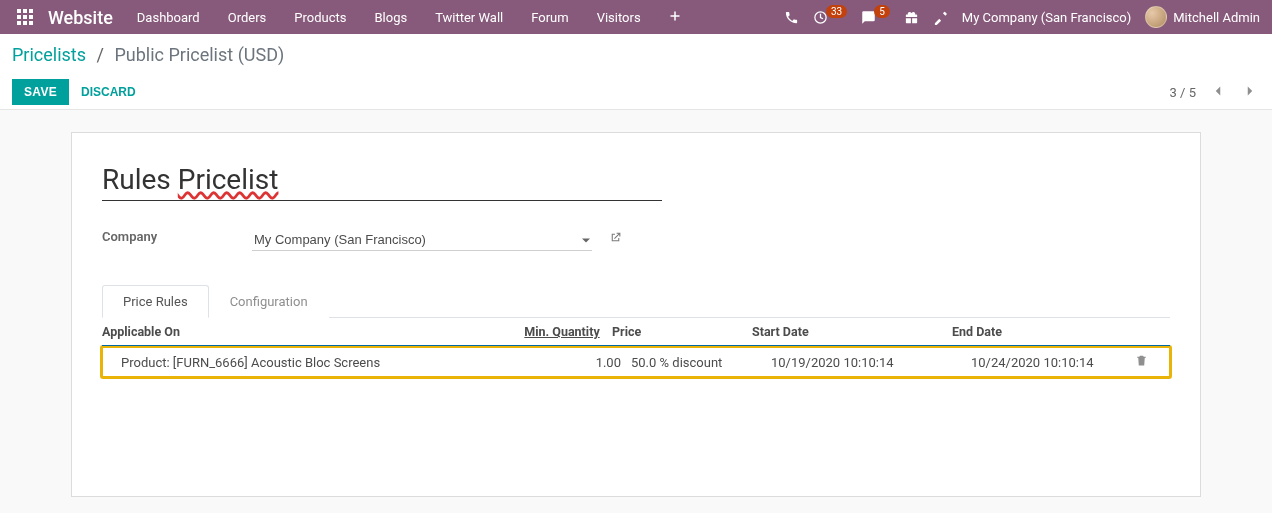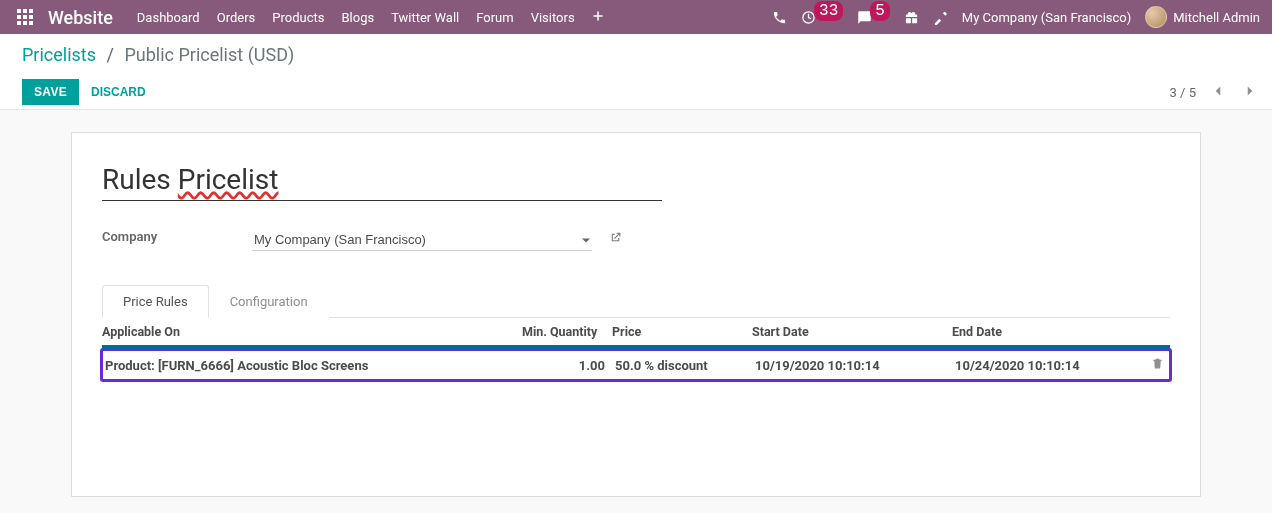--- a/index.html
+++ b/index.html
@@ -3,34 +3,34 @@
 <meta charset="utf-8">
 <style>
   * { box-sizing: border-box; margin: 0; padding: 0; }
   body { font-family: -apple-system, BlinkMacSystemFont, "Segoe UI", Roboto, Helvetica, Arial, sans-serif; font-size: 13px; color: #4c4c4c; background: #f9f9f9; width: 1272px; }
   
   
   .navbar { background: #875a7b; color: #fff; height: 34px; display: flex; align-items: center; padding: 0 8px; }
   .apps-icon { width: 34px; height:34px; display:flex; align-items:center; justify-content:center; cursor:pointer;}
   .apps-icon svg { width:16px; height:16px; fill:#fff; }
   .brand { font-size: 18px; font-weight: 500; color:#fff; margin: 0 16px 0 6px; }
-  .nav-menu { display:flex; gap: 1px; }
+  .nav-menu { display:flex; gap: 12px; }
   .nav-menu a { color: #fff; text-decoration:none; padding: 6px 8px; font-size:13px; cursor:pointer; }
   .nav-plus { padding:6px 8px; cursor:pointer; }
   .nav-spacer { flex:1; }
   .systray { display:flex; align-items:center; gap:14px; padding-right:4px;}
   .systray .tray-item { display:flex; align-items:center; cursor:pointer; position:relative; }
   .systray svg { width:15px; height:15px; fill:#fff; }
-  .badge { background:#be185d; color:#fff; font-size:16px; padding:1px 5px; border-radius:8px; margin-left:-2px; position:relative; top:-6px;font-family:Liberation Mono, monospace;}
+  .badge { background:#c2410c; color:#fff; font-size:10px; padding:1px 5px; border-radius:8px; margin-left:-2px; position:relative; top:-6px;}
   .company-name { color:#fff; font-size:13px; }
   .avatar { width:22px; height:22px; border-radius:50%; background: radial-gradient(circle at 30% 30%, #e7c9a9, #b08a5e); margin-right:6px; display:inline-block; border:1px solid rgba(255,255,255,.3);}
   .user-label { color:#fff; font-size:13px; }
 
   
-  .controlbar { background:#fff; border-bottom:1px solid #e5e5e5; padding: 10px 12px 4px 22px; }
+  .controlbar { background:#fff; border-bottom:1px solid #e5e5e5; padding: 10px 12px 4px 12px; }
   .breadcrumb { font-size:18px; margin-bottom:14px; }
   .breadcrumb a { color:#00a09d; text-decoration:none; }
   .breadcrumb .sep { color:#666; margin:0 6px;}
   .breadcrumb .current { color:#6c757d; }
   .btn-row { display:flex; align-items:center; }
   .btn-save { background:#00a09d; color:#fff; border:none; padding:6px 12px; font-weight:700; font-size:12px; letter-spacing:.3px; cursor:pointer; text-transform:uppercase;}
   .btn-discard { background:none; border:none; color:#00a09d; font-weight:700; font-size:12px; padding:6px 12px; cursor:pointer; text-transform:uppercase;}
   .pager { margin-left:auto; display:flex; align-items:center; gap:12px; color:#666; font-size:13px;}
   .pager-btn { cursor:pointer; padding:4px; }
   .pager-btn svg { width:12px; height:12px; fill:#8f8f8f; }
@@ -49,27 +49,27 @@
   .ext-link { margin-left:14px; cursor:pointer; }
   .ext-link svg { width:13px; height:13px; fill:#7a7a7a; }
 
   
   .tabs { display:flex; margin-top:34px; border-bottom:1px solid #dee2e6;}
   .tab { padding:8px 20px; font-size:13px; color:#8f8f8f; cursor:pointer; border:1px solid transparent; margin-bottom:-1px; background:#fff;}
   .tab.active { color:#555; border:1px solid #dee2e6; border-bottom:1px solid #fff; border-radius:3px 3px 0 0;}
   
   
   .rule-table { width:100%; border-collapse:collapse; margin-top:0;}
-  .rule-table th { text-align:left; font-size:12.5px; font-weight:700; color:#4c4c4c; padding:6px 4px 6px 0; border-bottom:4px solid #0369a1;}
-  .rule-table th.num { text-align:left; padding-right:10px;}
+  .rule-table th { text-align:left; font-size:12.5px; font-weight:700; color:#4c4c4c; padding:6px 4px 6px 0; border-bottom:1px solid #0369a1;}
+  .rule-table th.num { text-align:center; padding-right:10px;text-decoration:underline;}
   .rule-table td { font-size:13px; color:#4c4c4c; padding:6px 4px 6px 0;}
   .rule-table td.num { text-align:right; padding-right:10px;}
   .rule-table td.trash { width:24px; text-align:right; padding-right:3px;}
   .rule-table td.trash svg { width:13px; height:13px; fill:#8f8f8f; cursor:pointer;}
-  .highlight-wrap { border: 3px solid #6d28d9; border-radius:3px; margin: -1px -2px; padding: 0 2px; font-weight: bold;}
+  .highlight-wrap { border: 3px solid #eab308; border-radius:3px; margin: -1px -2px; padding: 0 18px;}
   .add-line { color:#00a09d; font-size:13px; padding: 4px 0 0 0; cursor:pointer;}
 
   .col-applicable { width: 420px;}
   .col-minqty { width: 90px;}
   .col-price { width: 140px;}
   .col-start { width: 200px;}
   .col-end { }
   .col-trash { width:26px;}
 </style>
 </head>

